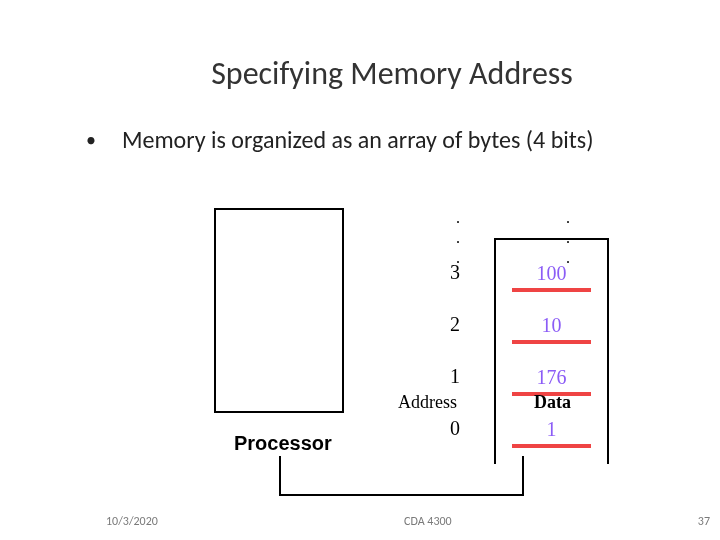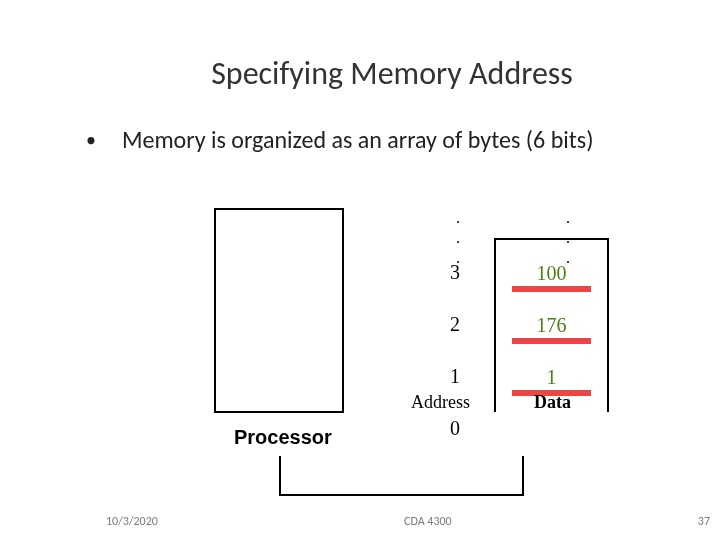--- a/index.html
+++ b/index.html
@@ -73,26 +73,26 @@
   .data-table {
     position: absolute;
     left: 290px;
     top: 44px;
     width: 115px;
     border: 2px solid #000;
     border-bottom: none;
   }
   .data-cell {
     height: 36px;
-    border-bottom: 6px solid #ef4444;
+    border-bottom: 4px solid #ef4444;
     font-family: "Times New Roman", serif;
     font-size: 20px;
     text-align: center;
     line-height: 34px;
-    color: #4d7c0f;
+    color: #8b5cf6;
   }
   .col-label {
     position: absolute;
     font-family: "Times New Roman", serif;
     font-size: 18px;
     color: #000;
   }
   .block-label {
     position: absolute;
     font-family: Arial, sans-serif;
@@ -120,21 +120,21 @@
     color: #7a7a7a;
   }
 </style>
 </head>
 <body>
 
 <h1 class="title">Specifying Memory Address</h1>
 
 <div class="bullet-row">
   <span class="bullet-dot">•</span>
-  <span>Memory is organized as an array of bytes (6 bits)</span>
+  <span>Memory is organized as an array of bytes (4 bits)</span>
 </div>
 
 <div class="diagram">
 
   <div class="processor-box"></div>
 
   <div class="vdots" style="left:236px; top:6px;">
     <span>.</span>
       <span>.</span>
       <span>.</span>
@@ -148,28 +148,29 @@
 
   <div class="addr-col">
     <div class="addr-val">3</div>
     <div class="addr-val">2</div>
     <div class="addr-val">1</div>
     <div class="addr-val">0</div>
   </div>
 
   <div class="data-table">
     <div class="data-cell">100</div>
+    <div class="data-cell">10</div>
     <div class="data-cell">176</div>
     <div class="data-cell">1</div>
   </div>
 
-  <div class="col-label" style="left:207px; top:198px;">Address</div>
+  <div class="col-label" style="left:194px; top:198px;">Address</div>
   <div class="col-label" style="left:330px; top:198px;font-weight:bold;">Data</div>
 
-  <div class="block-label" style="left:30px; top:232px;">Processor</div>
+  <div class="block-label" style="left:30px; top:238px;">Processor</div>
 
   <div class="connector-v" style="left:75px; top:262px; height:38px;"></div>
   <div class="connector-v" style="left:318px; top:262px; height:38px;"></div>
   <div class="connector-h1" style="left:75px; top:300px; width:245px;"></div>
 
 </div>
 
 <div class="footer">
   <span>10/3/2020</span>
   <span>CDA 4300</span>

